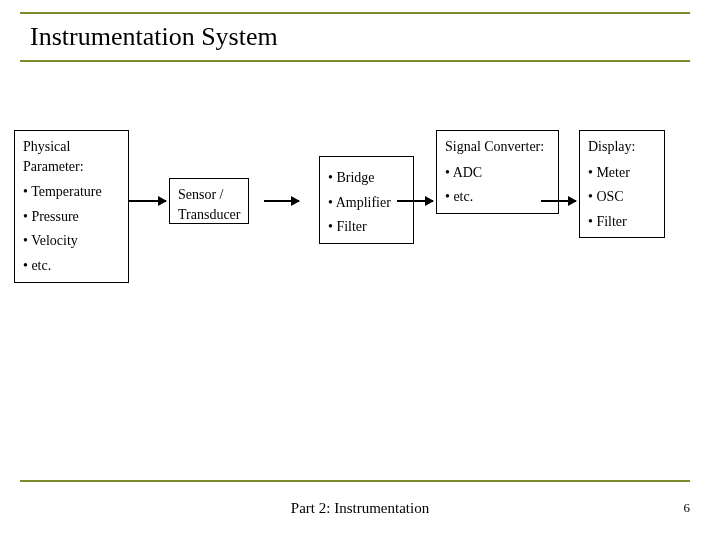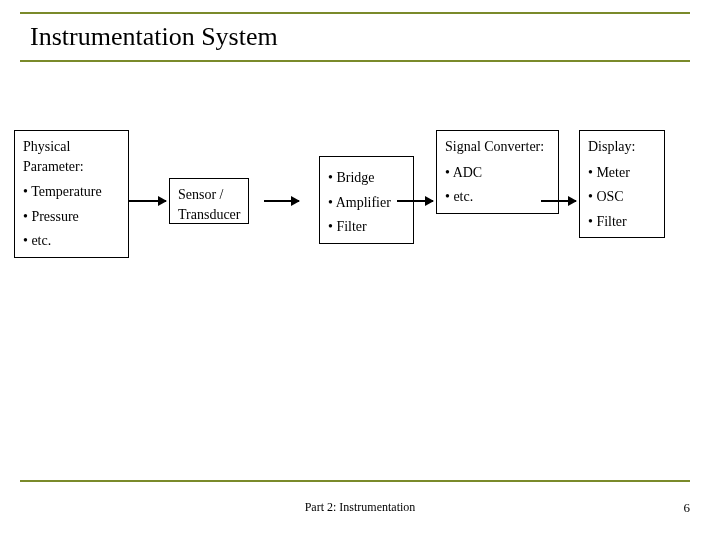--- a/index.html
+++ b/index.html
@@ -54,41 +54,42 @@
   .a2 { left: 250px; top: 70px; width: 35px; }
   .a3 { left: 383px; top: 70px; width: 36px; }
   .a4 { left: 527px; top: 70px; width: 35px; }
   .bottom-rule {
     position: absolute; left: 20px; top: 480px;
     width: 670px; height: 0;
     border-top: 2px solid #7a8a2a;
   }
   .footer-center {
     position: absolute; left: 0; width: 720px; top: 500px;
-    text-align: center; font-size: 12px;
+    text-align: center; font-size: 15px;
   }
   .footer-right {
     position: absolute; right: 30px; top: 500px;
     font-size: 13px;
   }
 </style>
 </head>
 <body>
 
 <div class="title-wrap">
   <div class="title">Instrumentation System</div>
 </div>
 
 <div class="diagram">
 
   <div class="box b1">
     <div class="hdr">Physical Parameter:</div>
     <ul>
       <li>• Temperature</li>
       <li>• Pressure</li>
+      <li>• Velocity</li>
       <li>• etc.</li>
     </ul>
   </div>
 
   <div class="arrow a1"></div>
 
   <div class="box b2">
     <div>Sensor /</div>
     <div>Transducer</div>
   </div>

